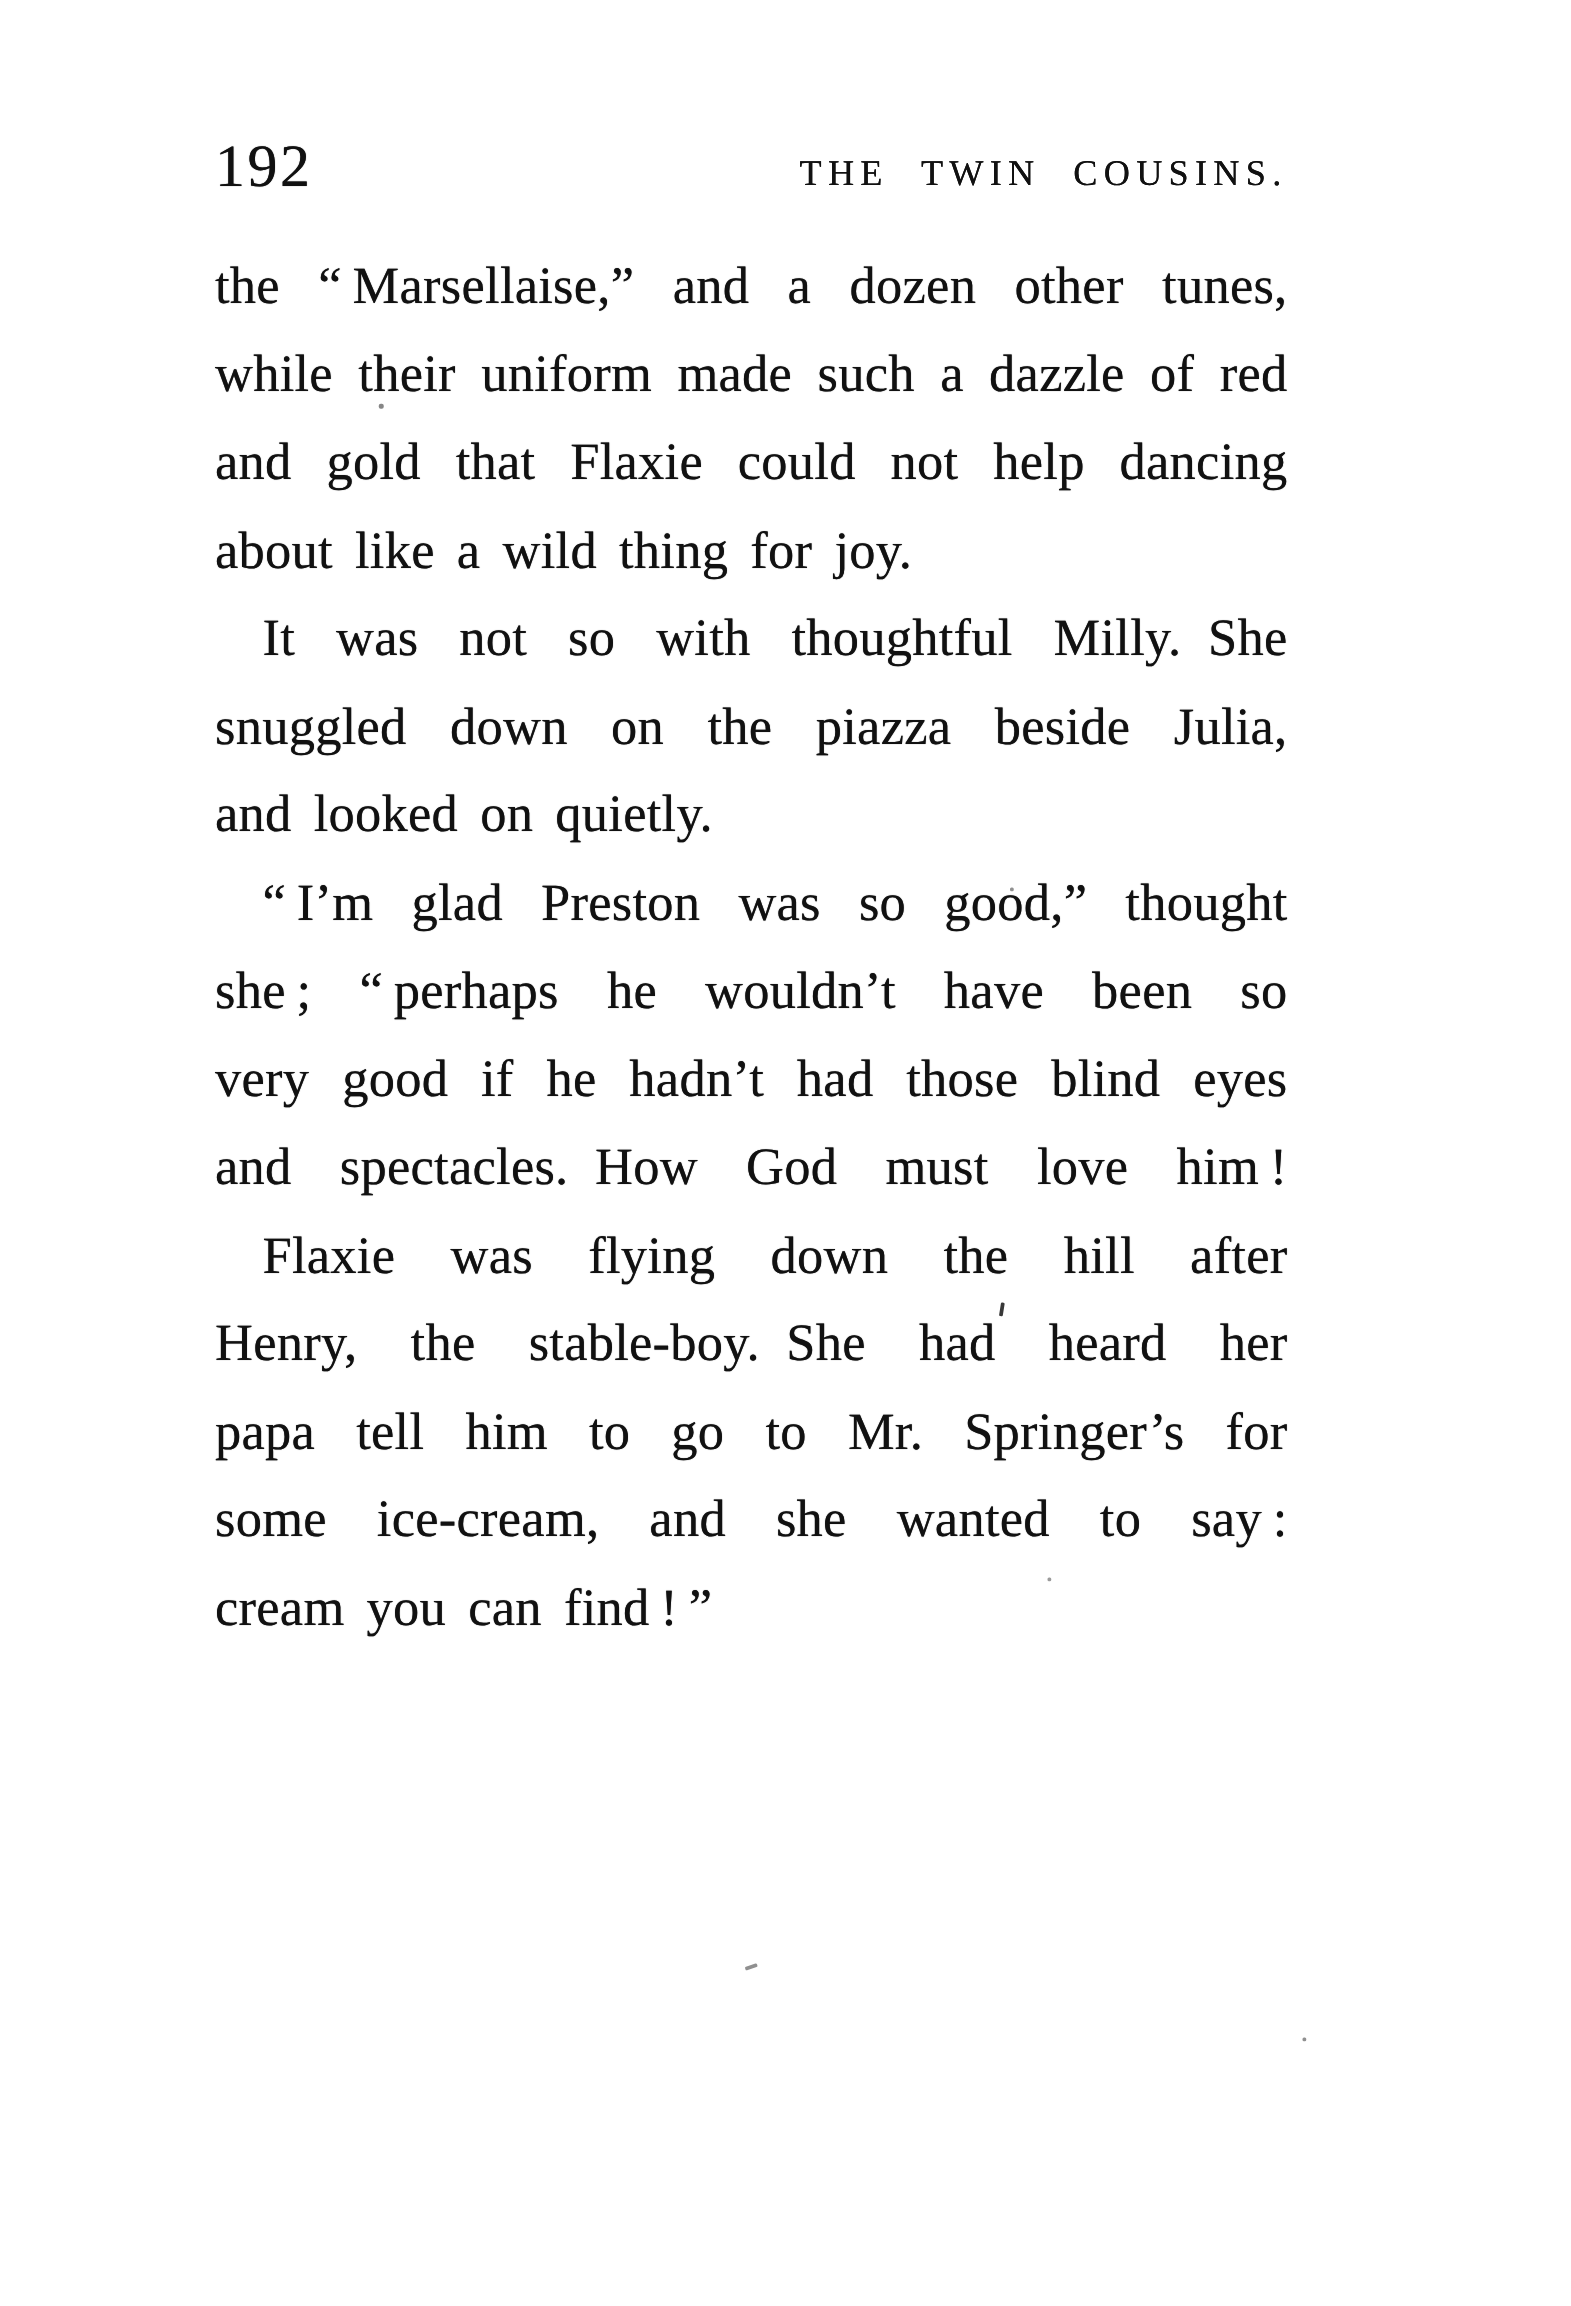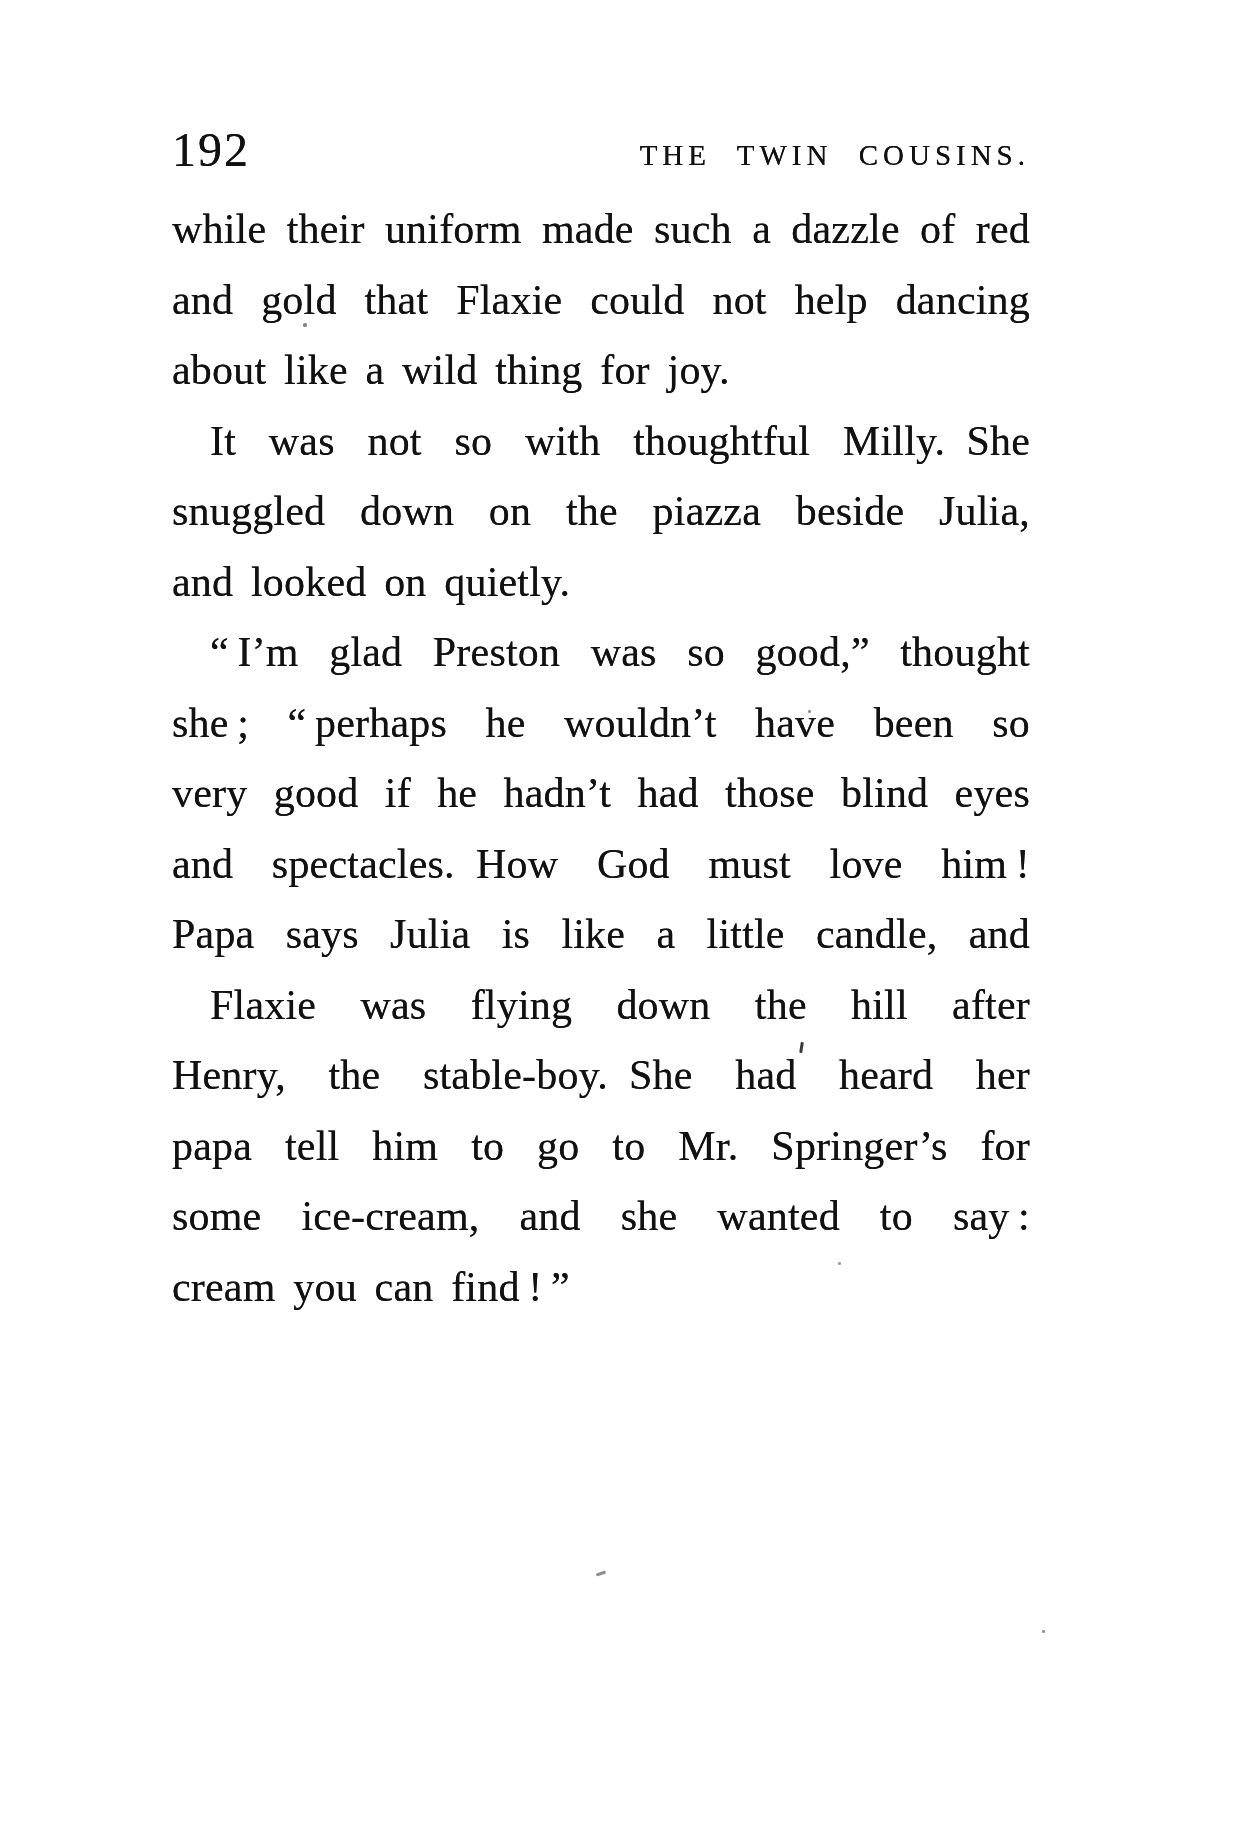--- a/index.html
+++ b/index.html
@@ -17,21 +17,20 @@
     font-family: "Liberation Serif", "DejaVu Serif", serif;
     color: #111111;
   }
   
   .running-head {
     position: absolute;
     left: 172px;
     top: 110px;
     width: 858px;
     height: 60px;
-    margin-top: 16px;
   }
   .pagenum {
     position: absolute;
     left: 0;
     top: 0;
     font-size: 48px;
     line-height: 48px;
     letter-spacing: 2px;
     text-shadow: 0 0 0.6px currentColor;
   }
@@ -91,31 +90,31 @@
 <body>
 
 <div class="page" style="color: rgb(17, 17, 17);">
 
   <header class="running-head">
     <span class="pagenum">192</span>
     <div class="running-title">THE TWIN COUSINS.</div>
   </header>
 
   <main class="text-block">
+      <div class="line">the “ Marsellaise,” and a dozen other tunes,</div>
       <div class="line">while their uniform made such a dazzle of red</div>
       <div class="line">and gold that Flaxie could not help dancing</div>
       <div class="line last">about like a wild thing for joy.</div>
       <div class="line indent">It was not so with thoughtful Milly. She</div>
       <div class="line">snuggled down on the piazza beside Julia,</div>
       <div class="line last">and looked on quietly.</div>
       <div class="line indent">“ I’m glad Preston was so good,” thought</div>
       <div class="line">she ; “ perhaps he wouldn’t have been so</div>
       <div class="line">very good if he hadn’t had those blind eyes</div>
       <div class="line">and spectacles. How God must love him !</div>
-      <div class="line">Papa says Julia is like a little candle, and</div>
       <div class="line indent">Flaxie was flying down the hill after</div>
       <div class="line">Henry, the stable-boy. She had heard her</div>
       <div class="line">papa tell him to go to Mr. Springer’s for</div>
       <div class="line">some ice-cream, and she wanted to say :</div>
       <div class="line last">cream you can find ! ”</div>
     </main>
 
   <i class="speck dot-a"></i>
   <i class="speck dot-b"></i>
   <i class="speck tick"></i>

